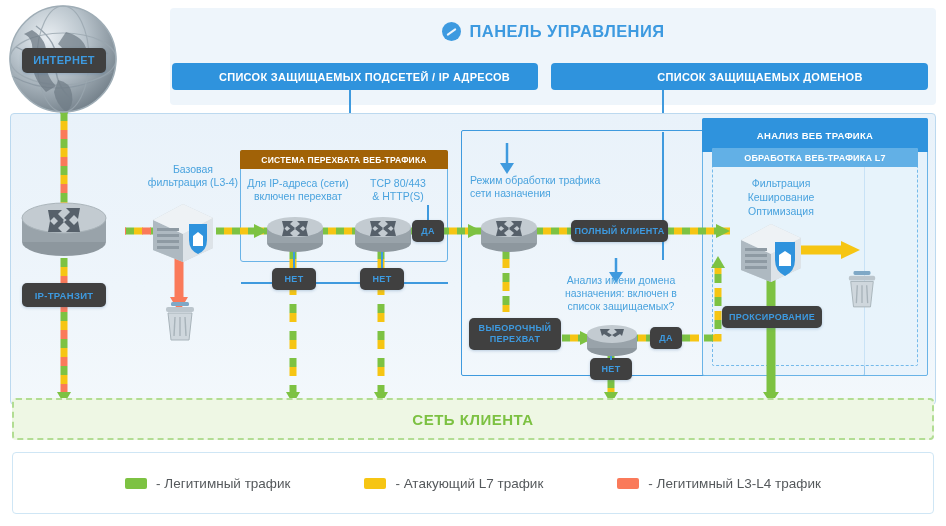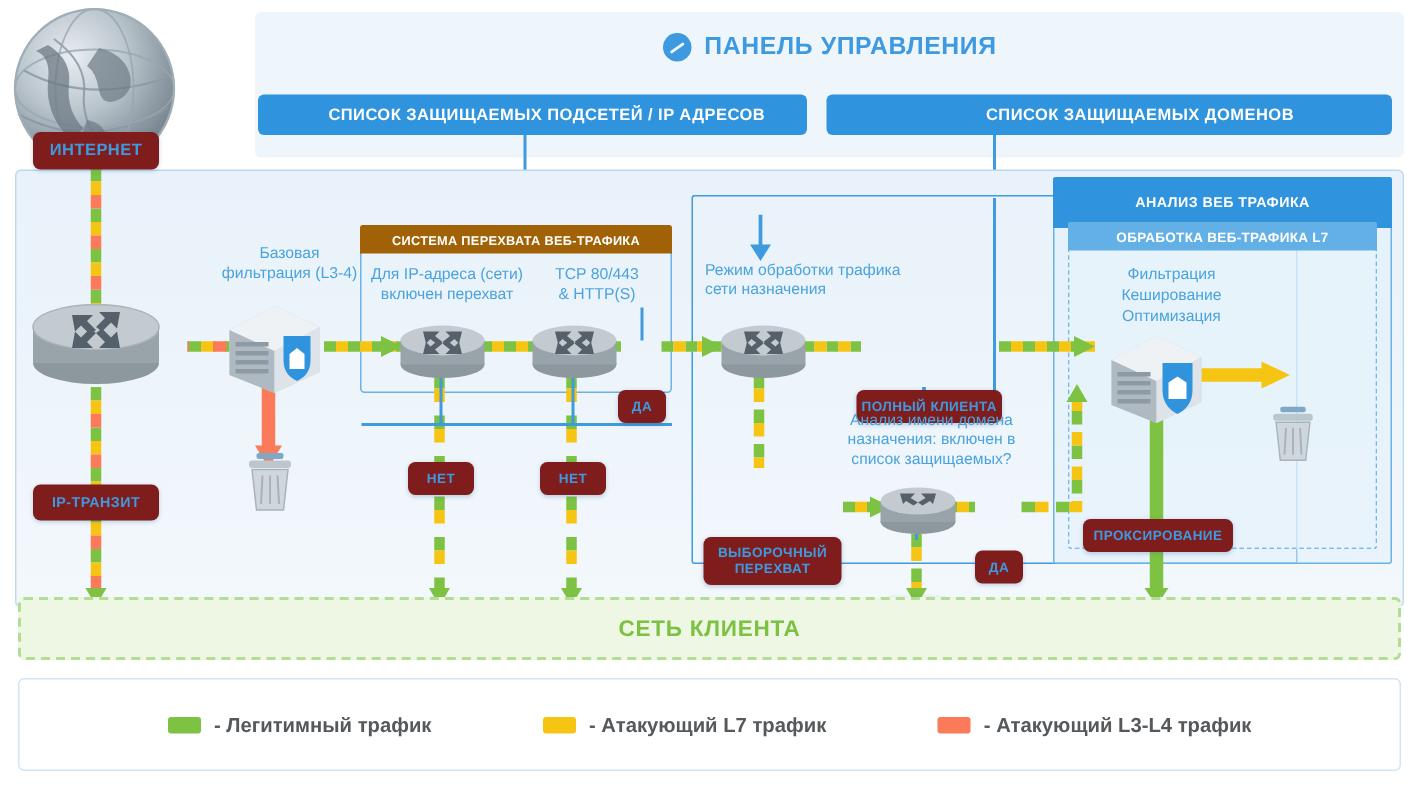--- a/index.html
+++ b/index.html
@@ -52,42 +52,42 @@
       display:flex;align-items:center;justify-content:center;
       color:#fff;font-size:9px;font-weight:bold;letter-spacing:.2px;}
 
   
   .cline{background:#3f9ade;}
 
   
   .cap{color:#4aa3de;font-size:10.5px;line-height:13px;text-align:center;}
 
   
-  .pill{background:#7f1d1d;border-radius:5px;
+  .pill{background:#404040;border-radius:5px;
       box-shadow:0 1px 3px rgba(60,110,160,.30);
       display:flex;align-items:center;justify-content:center;
       color:#3d9ae0;font-size:9px;font-weight:bold;letter-spacing:.3px;
-      text-align:center;line-height:11px;margin-top:40px;}
+      text-align:center;line-height:11px;}
 
   
   #globe{left:4px;top:2px;width:118px;height:118px;}
   #internet-pill{left:22px;top:48px;width:84px;height:25px;font-size:11px;}
 
   
   #clientnet{left:12px;top:398px;width:922px;height:42px;
       border:2px dashed #b2dd93;border-radius:4px;background:#eef7e4;
       display:flex;align-items:center;justify-content:center;
       color:#7cc142;font-size:15px;font-weight:bold;letter-spacing:.5px;}
 
   
   #legend{left:12px;top:452px;width:922px;height:62px;
       border:1px solid #cfe6f5;border-radius:4px;background:#fff;
       display:flex;align-items:center;justify-content:center;gap:74px;}
   .leg-item{display:flex;align-items:center;gap:9px;
-      color:#55595c;font-size:13.5px;font-weight:bold;}
+      color:#55595c;font-size:13.5px;}
   .leg-sw{width:22px;height:11px;border-radius:2px;display:block;}
 </style>
 </head>
 <body>
 <div id="stage">
 
 <div class="abs" id="panel-bar"></div>
 <div class="abs" id="panel-title">
   <span class="disc"></span>
   <span>ПАНЕЛЬ УПРАВЛЕНИЯ</span>
@@ -426,17 +426,17 @@
   <div class="leg-item">
     <span class="leg-sw" style="background:#7dc242"></span>
     <span>- Легитимный трафик</span>
   </div>
   <div class="leg-item">
     <span class="leg-sw" style="background:#f6c513"></span>
     <span>- Атакующий L7 трафик</span>
   </div>
   <div class="leg-item">
     <span class="leg-sw" style="background:#fa7a5a"></span>
-    <span>- Атакующий L3-L4 трафик</span>
+    <span>- Легитимный L3-L4 трафик</span>
   </div>
 </div>
 
 </div>
 
 </body></html>

